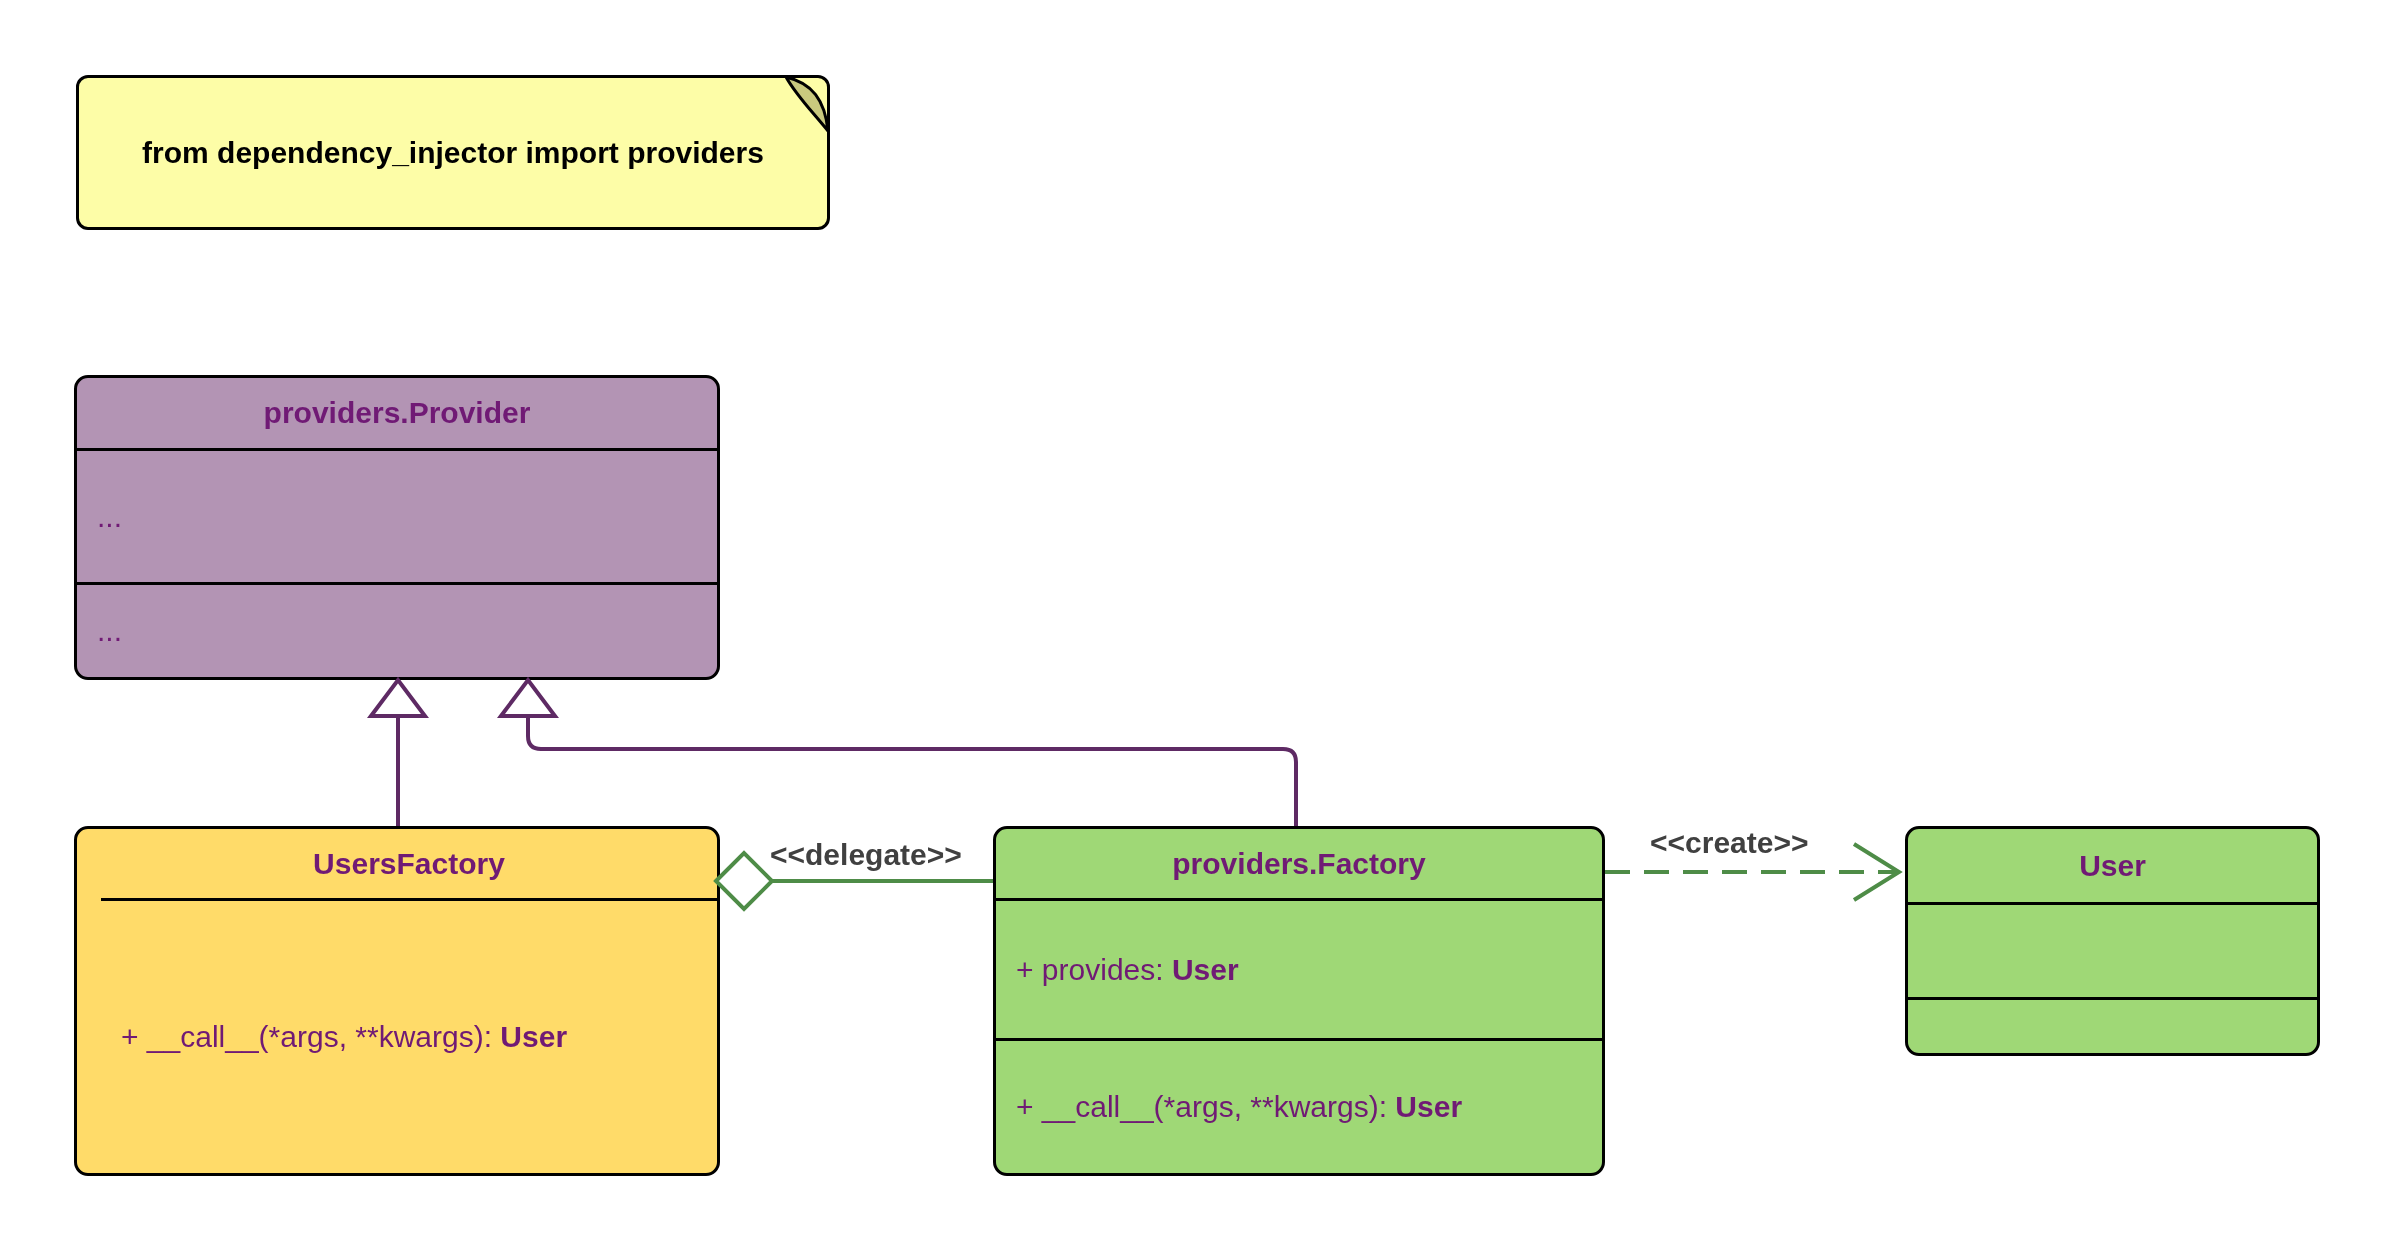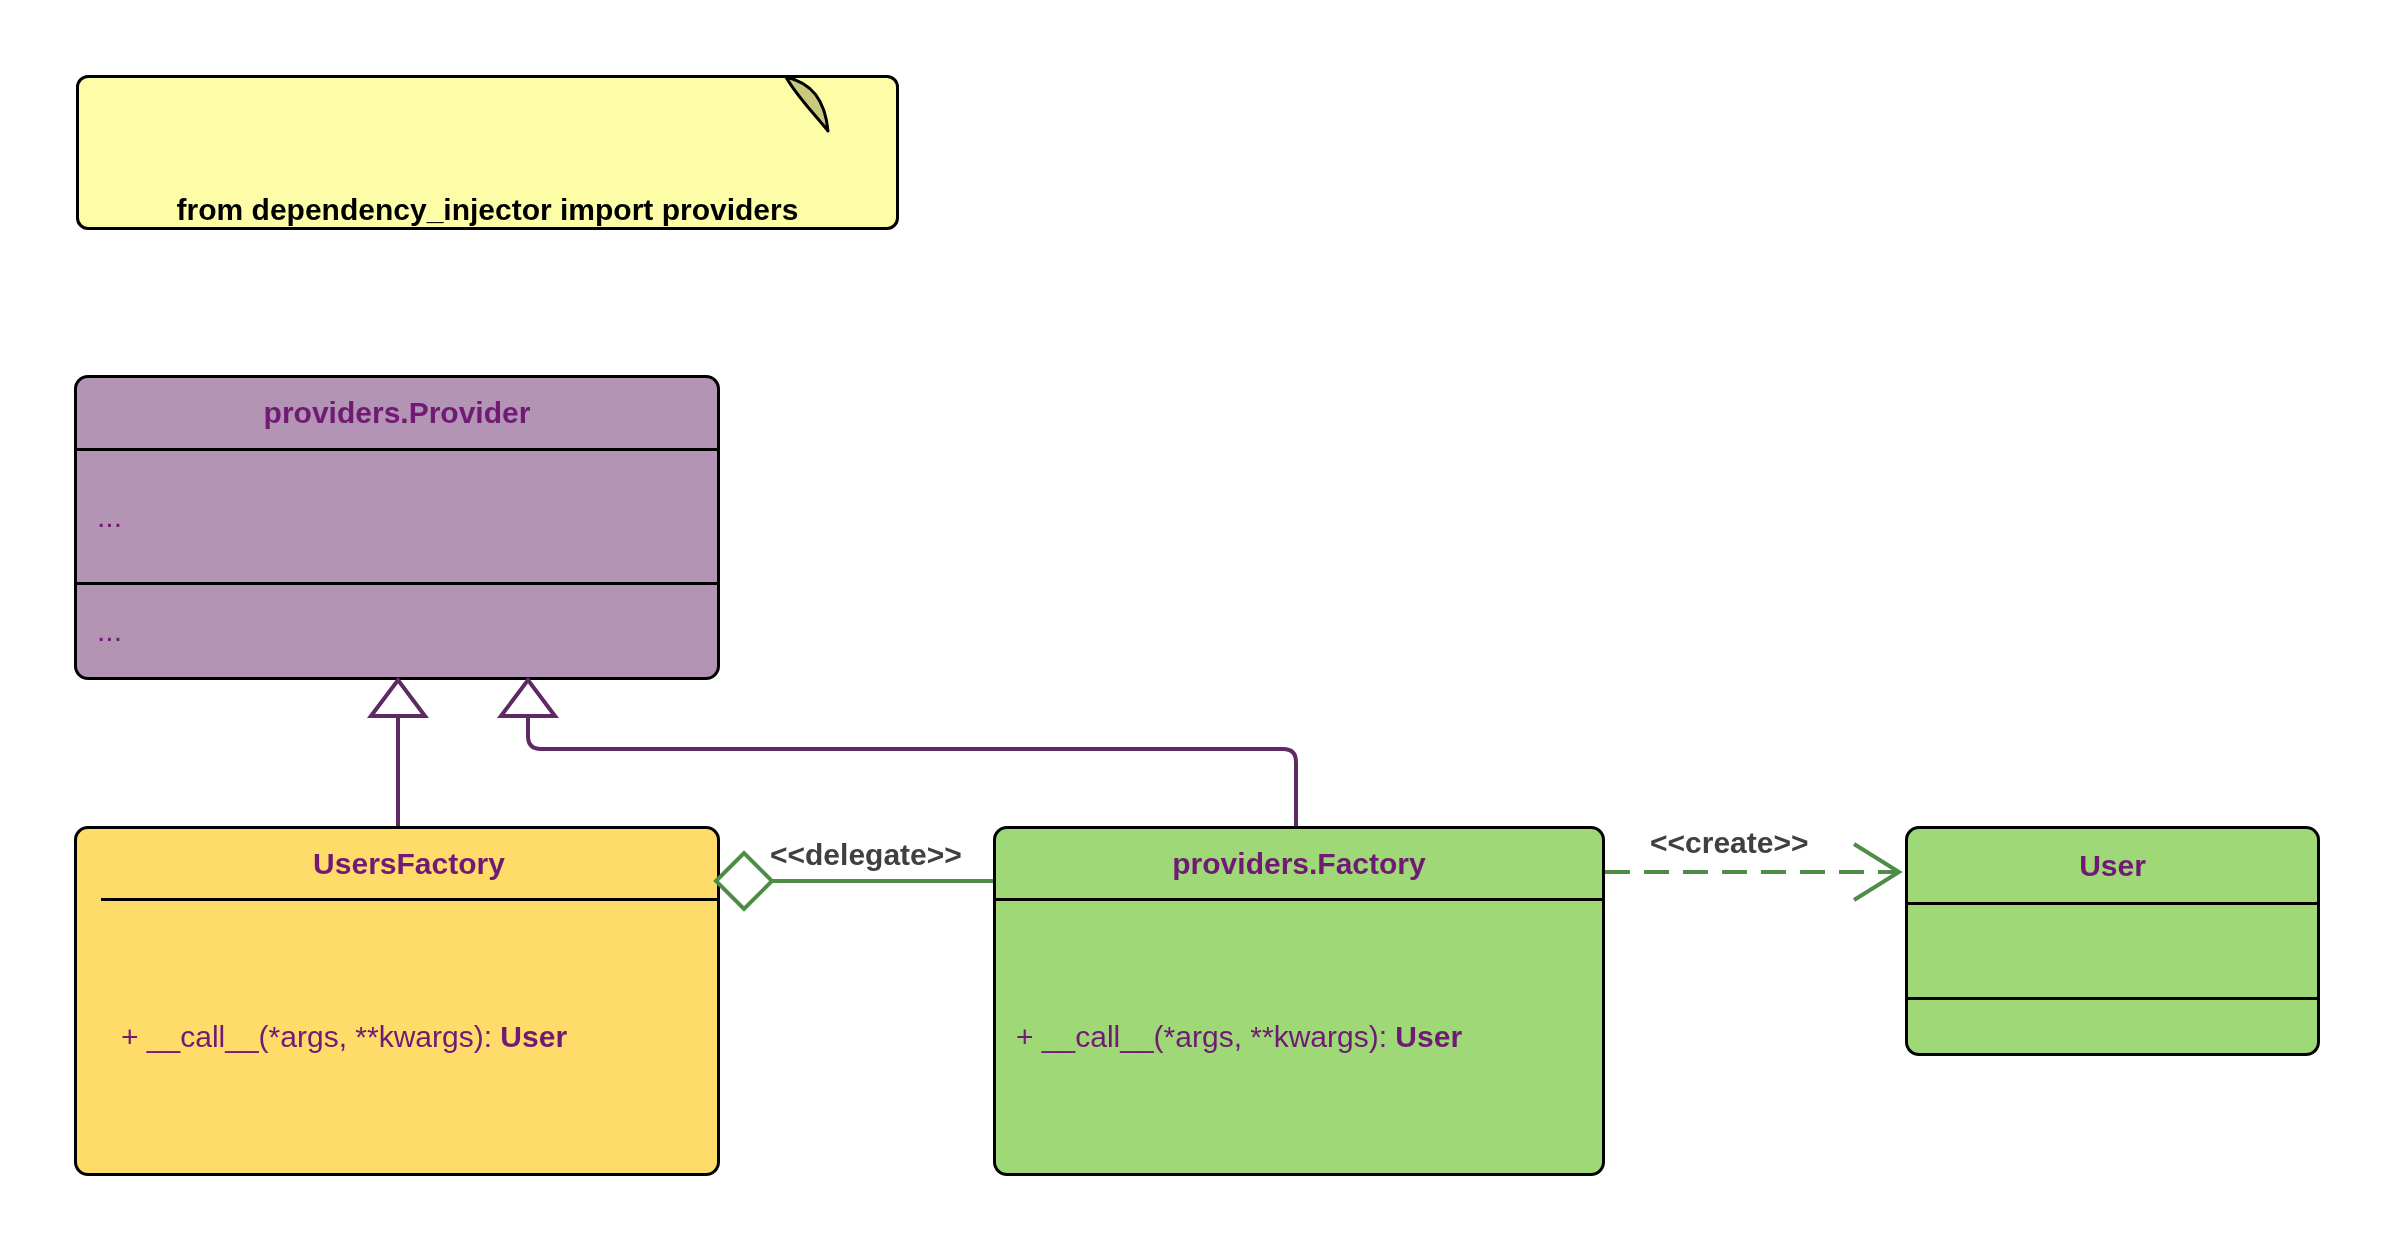--- a/index.html
+++ b/index.html
@@ -12,27 +12,27 @@
     position: relative;
     width: 2381px;
     height: 1238px;
     background: #ffffff;
     overflow: hidden;
   }
   
   .uml-note {
     position: absolute;
     left: 76px; top: 75px;
-    width: 823px; height: 155px;
+    width: 754px; height: 155px;
     box-sizing: border-box;
     background: var(--note-fill, #FDFDA7);
     border: 3px solid var(--border, #000);
     border-radius: 12px;
     display: flex;
-    align-items: flex-end;
+    align-items: center;
     justify-content: center;
     font-size: 30px;
     font-weight: bold;
     color: #000;
     z-index: 1;
   }
   
   .uml-class {
     position: absolute;
     box-sizing: border-box;
@@ -134,20 +134,23 @@
 
   <div class="uml-class orange" style="left:74px; top:826px; width:646px; height:350px;">
     <div class="uml-title" style="height:69px;">UsersFactory</div>
     <div class="uml-comp fill">
       <span><span>+ __call__(*args, **kwargs): </span><b>User</b></span>
     </div>
   </div>
 
   <div class="uml-class green" style="left:993px; top:826px; width:612px; height:350px;">
     <div class="uml-title" style="height:69px;">providers.Factory</div>
+    <div class="uml-comp" style="height:140px;">
+      <span><span>+ provides: </span><b>User</b></span>
+    </div>
     <div class="uml-comp fill">
       <span><span>+ __call__(*args, **kwargs): </span><b>User</b></span>
     </div>
   </div>
 
   <div class="uml-class green" style="left:1905px; top:826px; width:415px; height:230px;">
     <div class="uml-title" style="height:73px;">User</div>
     <div class="uml-comp" style="height:95px;"></div>
     <div class="uml-comp fill"></div>
   </div>

